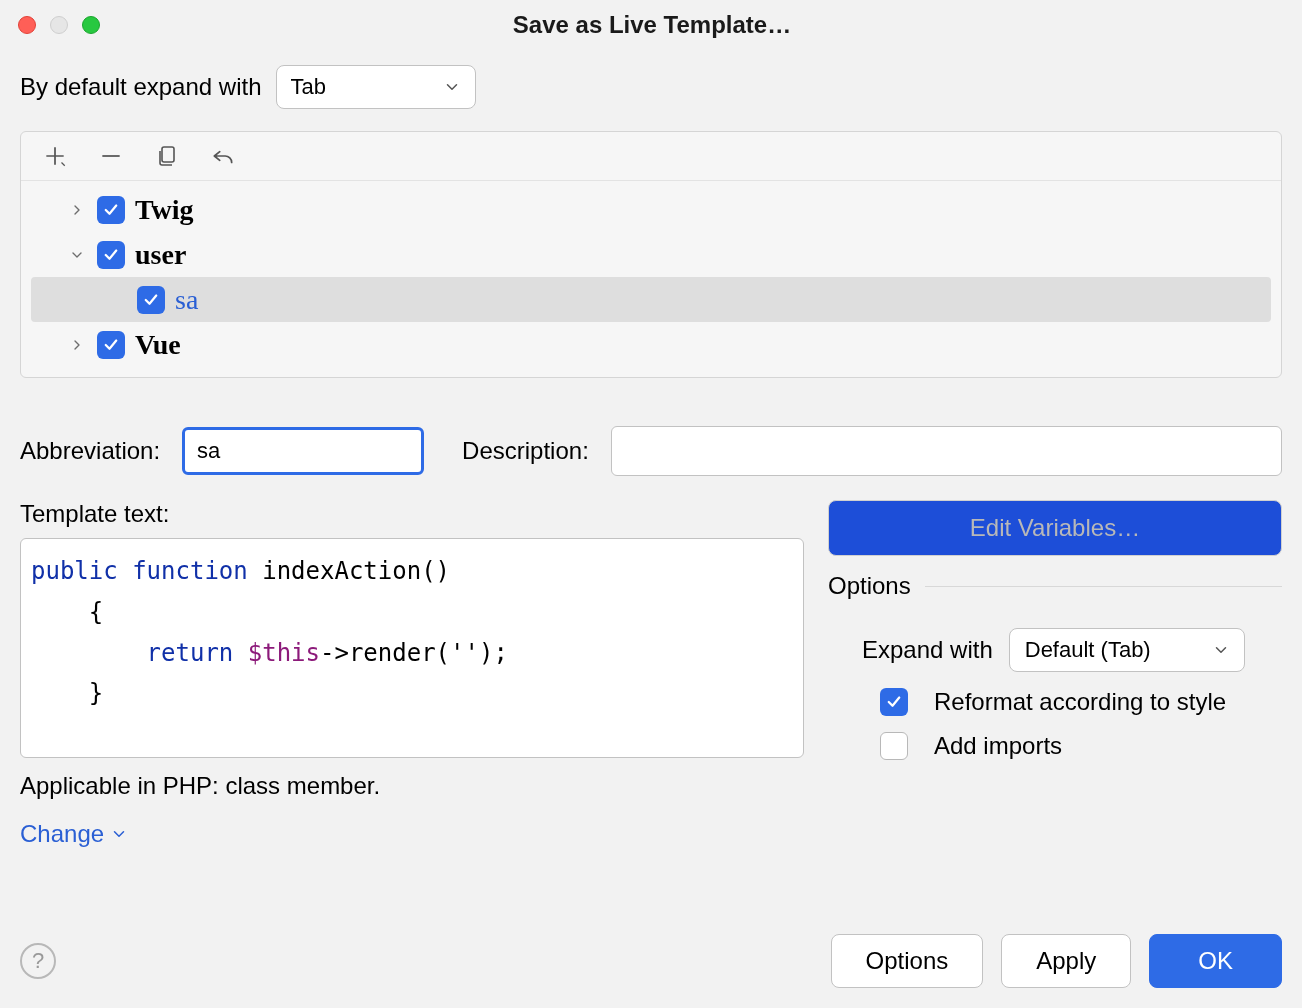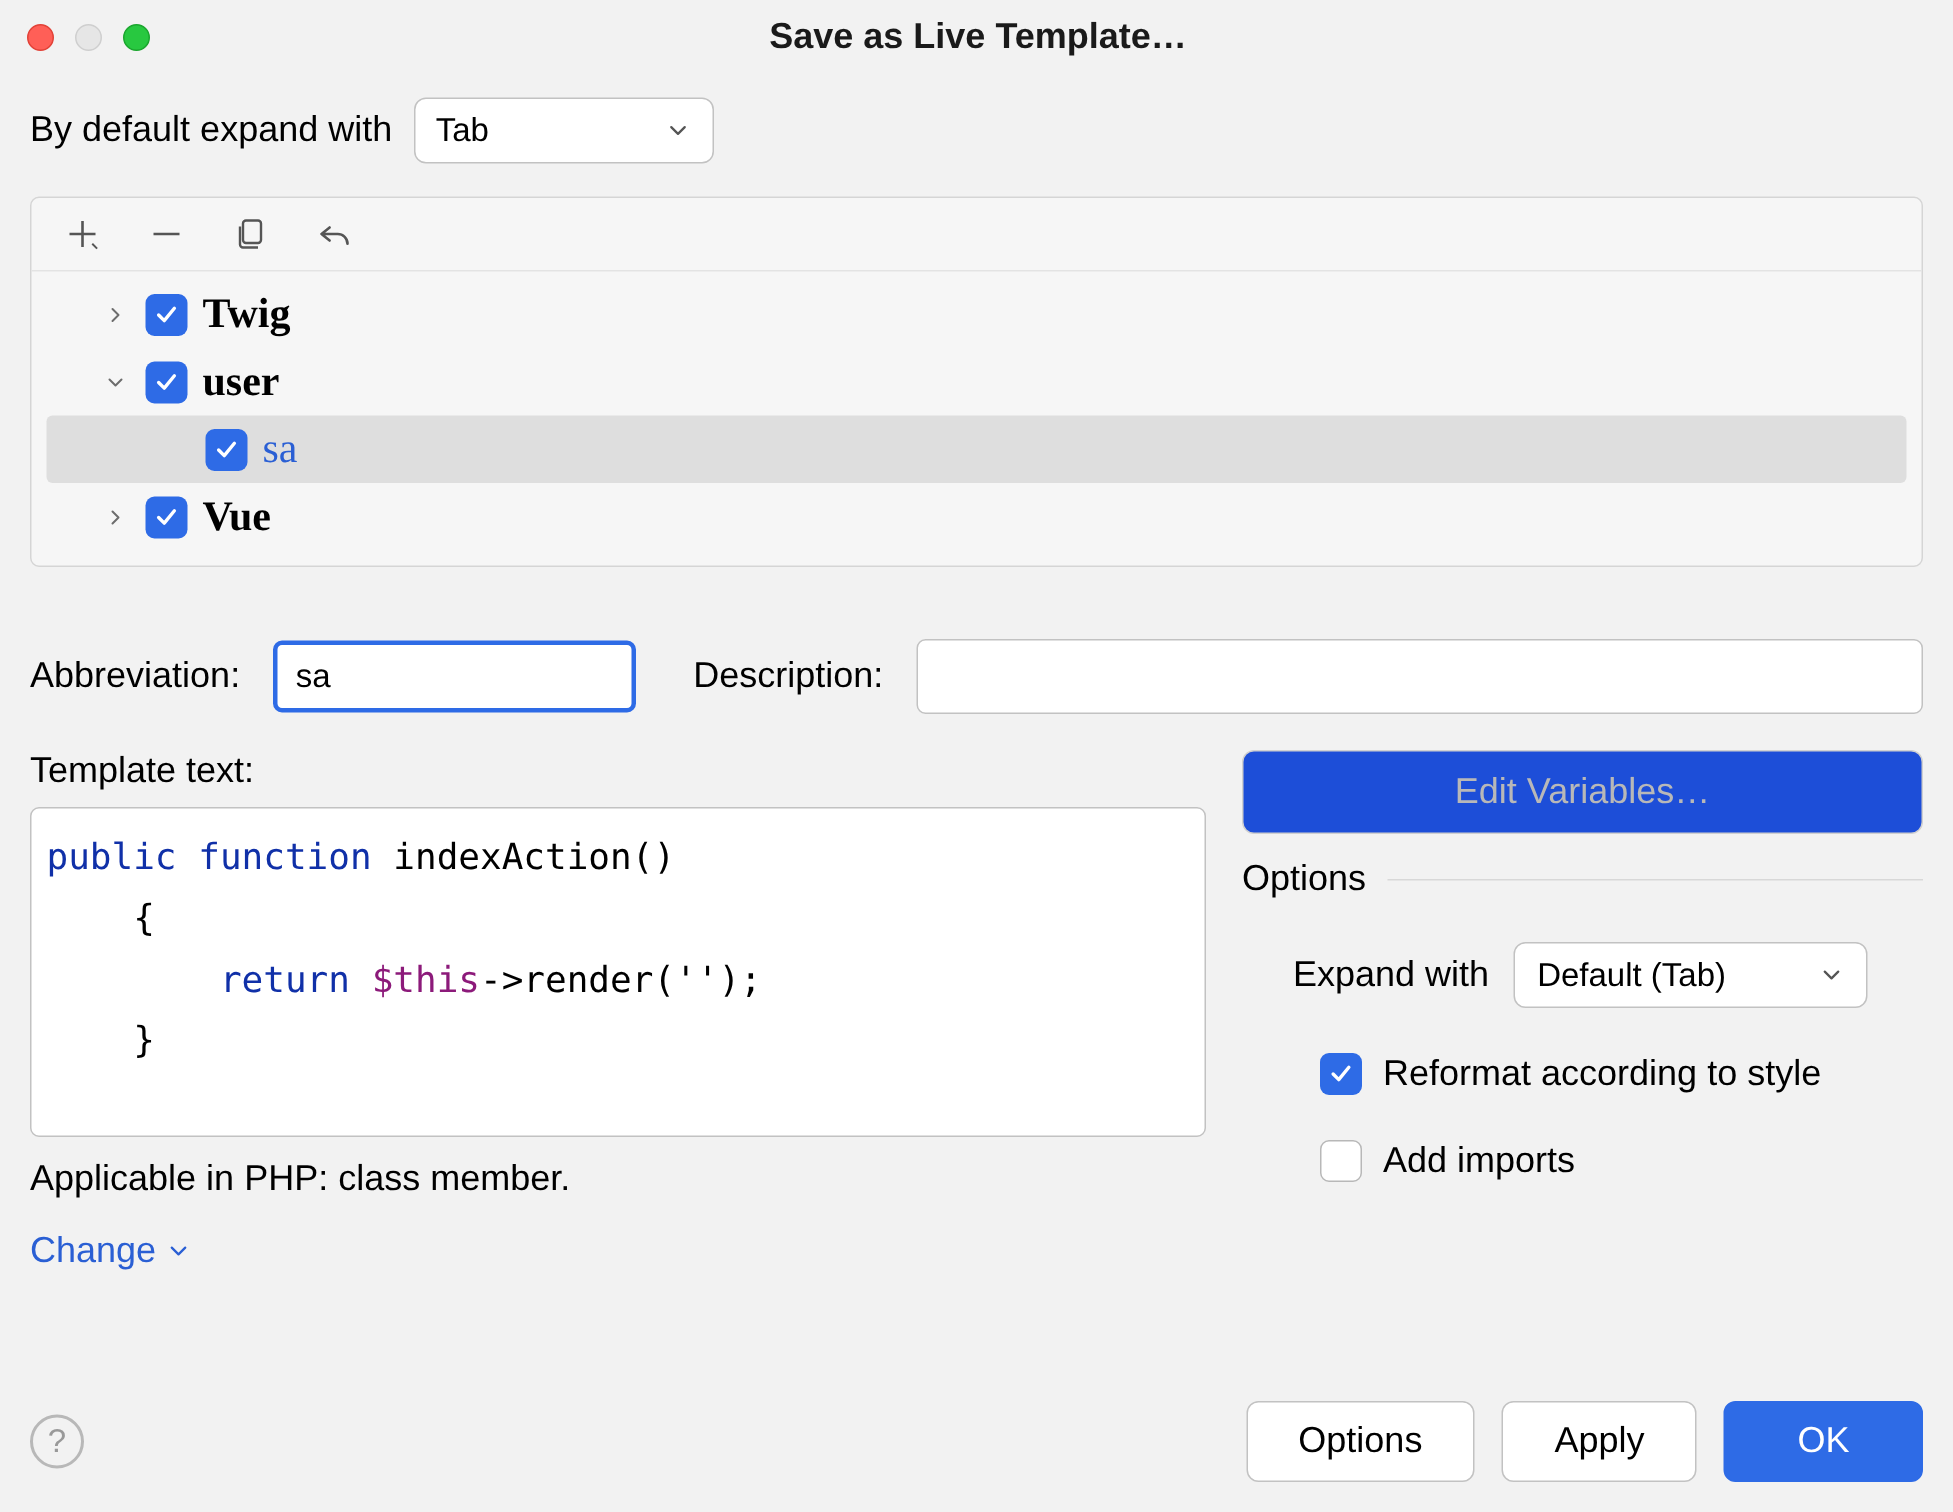--- a/index.html
+++ b/index.html
@@ -165,21 +165,21 @@
   display: flex;
   align-items: center;
   gap: 14px;
   margin-top: 16px;
   font-size: 24px;
 }
 .options-header .line { flex: 1; height: 1px; background: #d8d8d8; }
 .opt-row { display: flex; align-items: center; gap: 16px; margin-top: 28px; padding-left: 34px; }
 .opt-label { font-size: 24px; }
 .expand-select { min-width: 236px; padding-left: 15px; }
-.cbx-row { display: flex; align-items: center; gap: 14px; margin-top: 30px; padding-left: 52px; }
+.cbx-row { display: flex; align-items: center; gap: 26px; margin-top: 16px; padding-left: 52px; }
 .footer {
   position: absolute;
   bottom: 20px;
   left: 20px;
   right: 20px;
   display: flex;
   align-items: center;
 }
 .help-btn {
   width: 36px;

